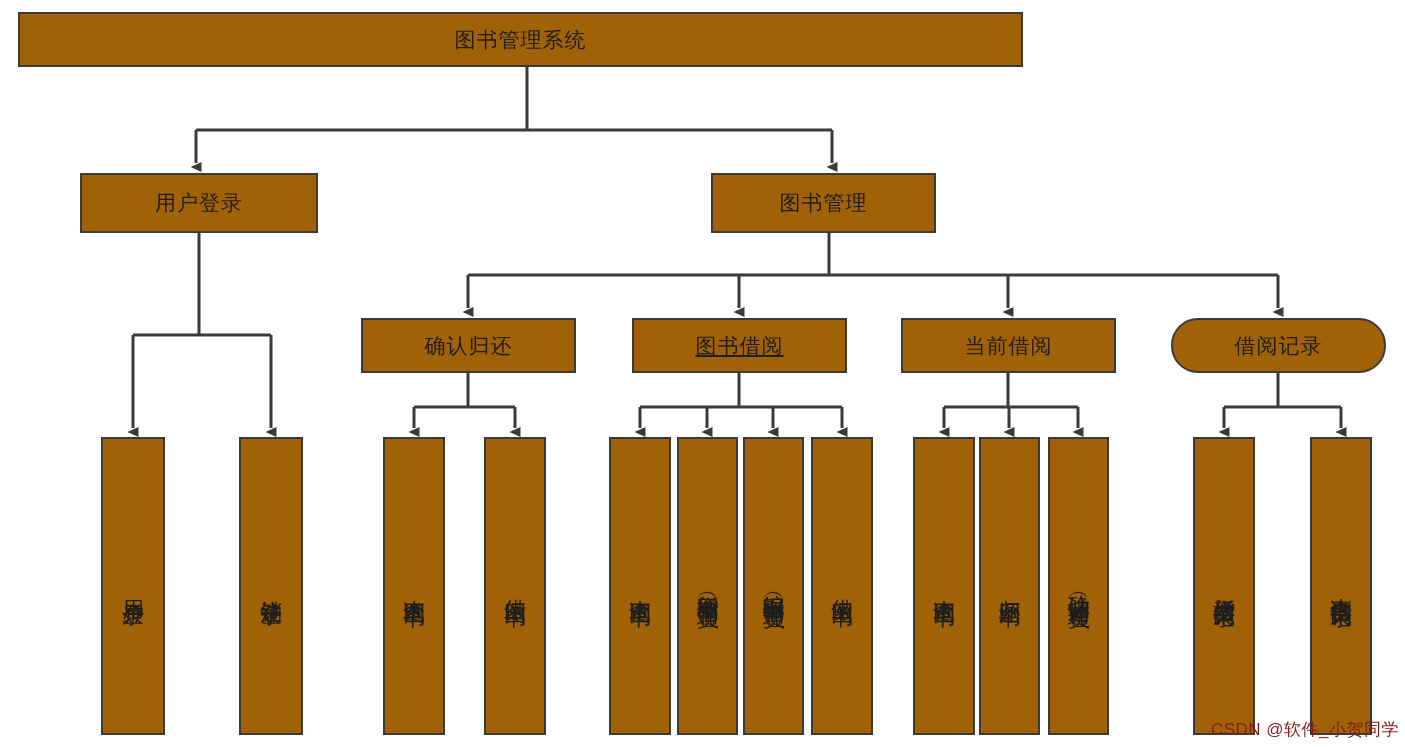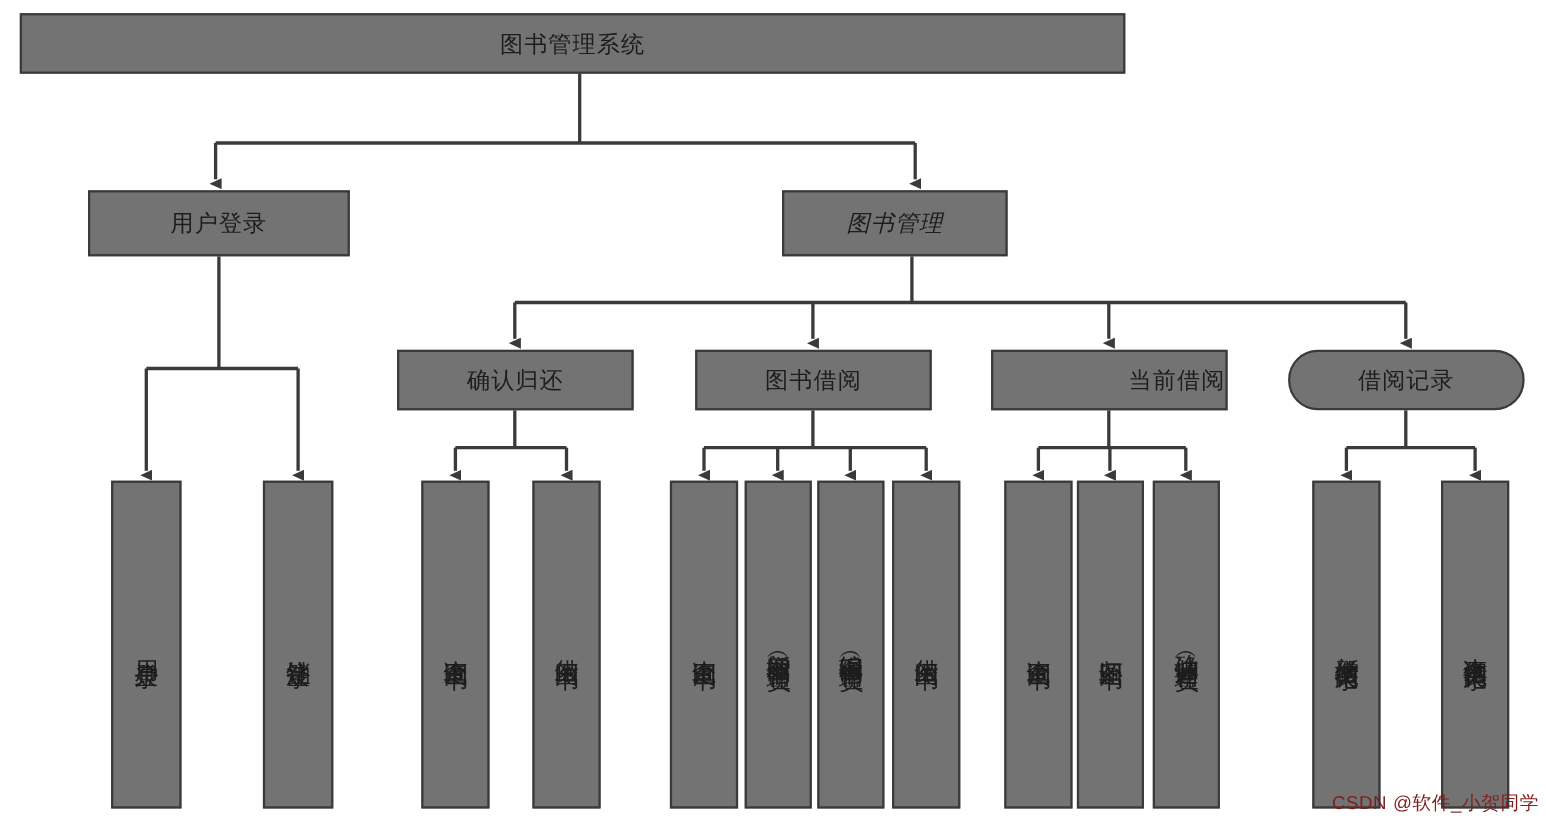--- a/index.html
+++ b/index.html
@@ -21,21 +21,21 @@
     position: absolute;
     left: 0;
     top: 0;
     width: 1405px;
     height: 747px;
   }
   .node {
     position: absolute;
     box-sizing: border-box;
     border: 2px solid #3a3a3a;
-    background: #737373;
+    background: #a16207;
     display: flex;
     align-items: center;
     justify-content: center;
     color: #1d1d1d;
   }
   .node.h {
     font-size: 21px;
     letter-spacing: 1px;
   }
   .node.v {
@@ -118,31 +118,31 @@
     </g>
   </svg>
 
   <div class="node h" style="left:18px; top:12px; width:1005px; height:55px;">
     <span class="lbl">图书管理系统</span>
   </div>
 
   <div class="node h" style="left:80px; top:173px; width:238px; height:60px;">
     <span class="lbl">用户登录</span>
   </div>
-  <div class="node h" style="left:711px; top:173px; width:205px; height:60px;font-style:italic;">
+  <div class="node h" style="left:711px; top:173px; width:225px; height:60px;">
     <span class="lbl">图书管理</span>
   </div>
 
   <div class="node h" style="left:361px; top:318px; width:215px; height:55px;">
     <span class="lbl">确认归还</span>
   </div>
-  <div class="node h" style="left:632px; top:318px; width:215px; height:55px;">
+  <div class="node h" style="left:632px; top:318px; width:215px; height:55px;text-decoration:underline;">
     <span class="lbl">图书借阅</span>
   </div>
-  <div class="node h" style="left:901px; top:318px; width:215px; height:55px;justify-content:flex-end;">
+  <div class="node h" style="left:901px; top:318px; width:215px; height:55px;">
     <span class="lbl">当前借阅</span>
   </div>
   <div class="node h" style="left:1171px; top:318px; width:215px; height:55px;border-radius:27px;">
     <span class="lbl">借阅记录</span>
   </div>
 
   <div class="node v" style="left:101px; top:437px; width:64px; height:298px;">
     <span class="lbl">用户登录</span>
   </div>
   <div class="node v" style="left:239px; top:437px; width:64px; height:298px;">

